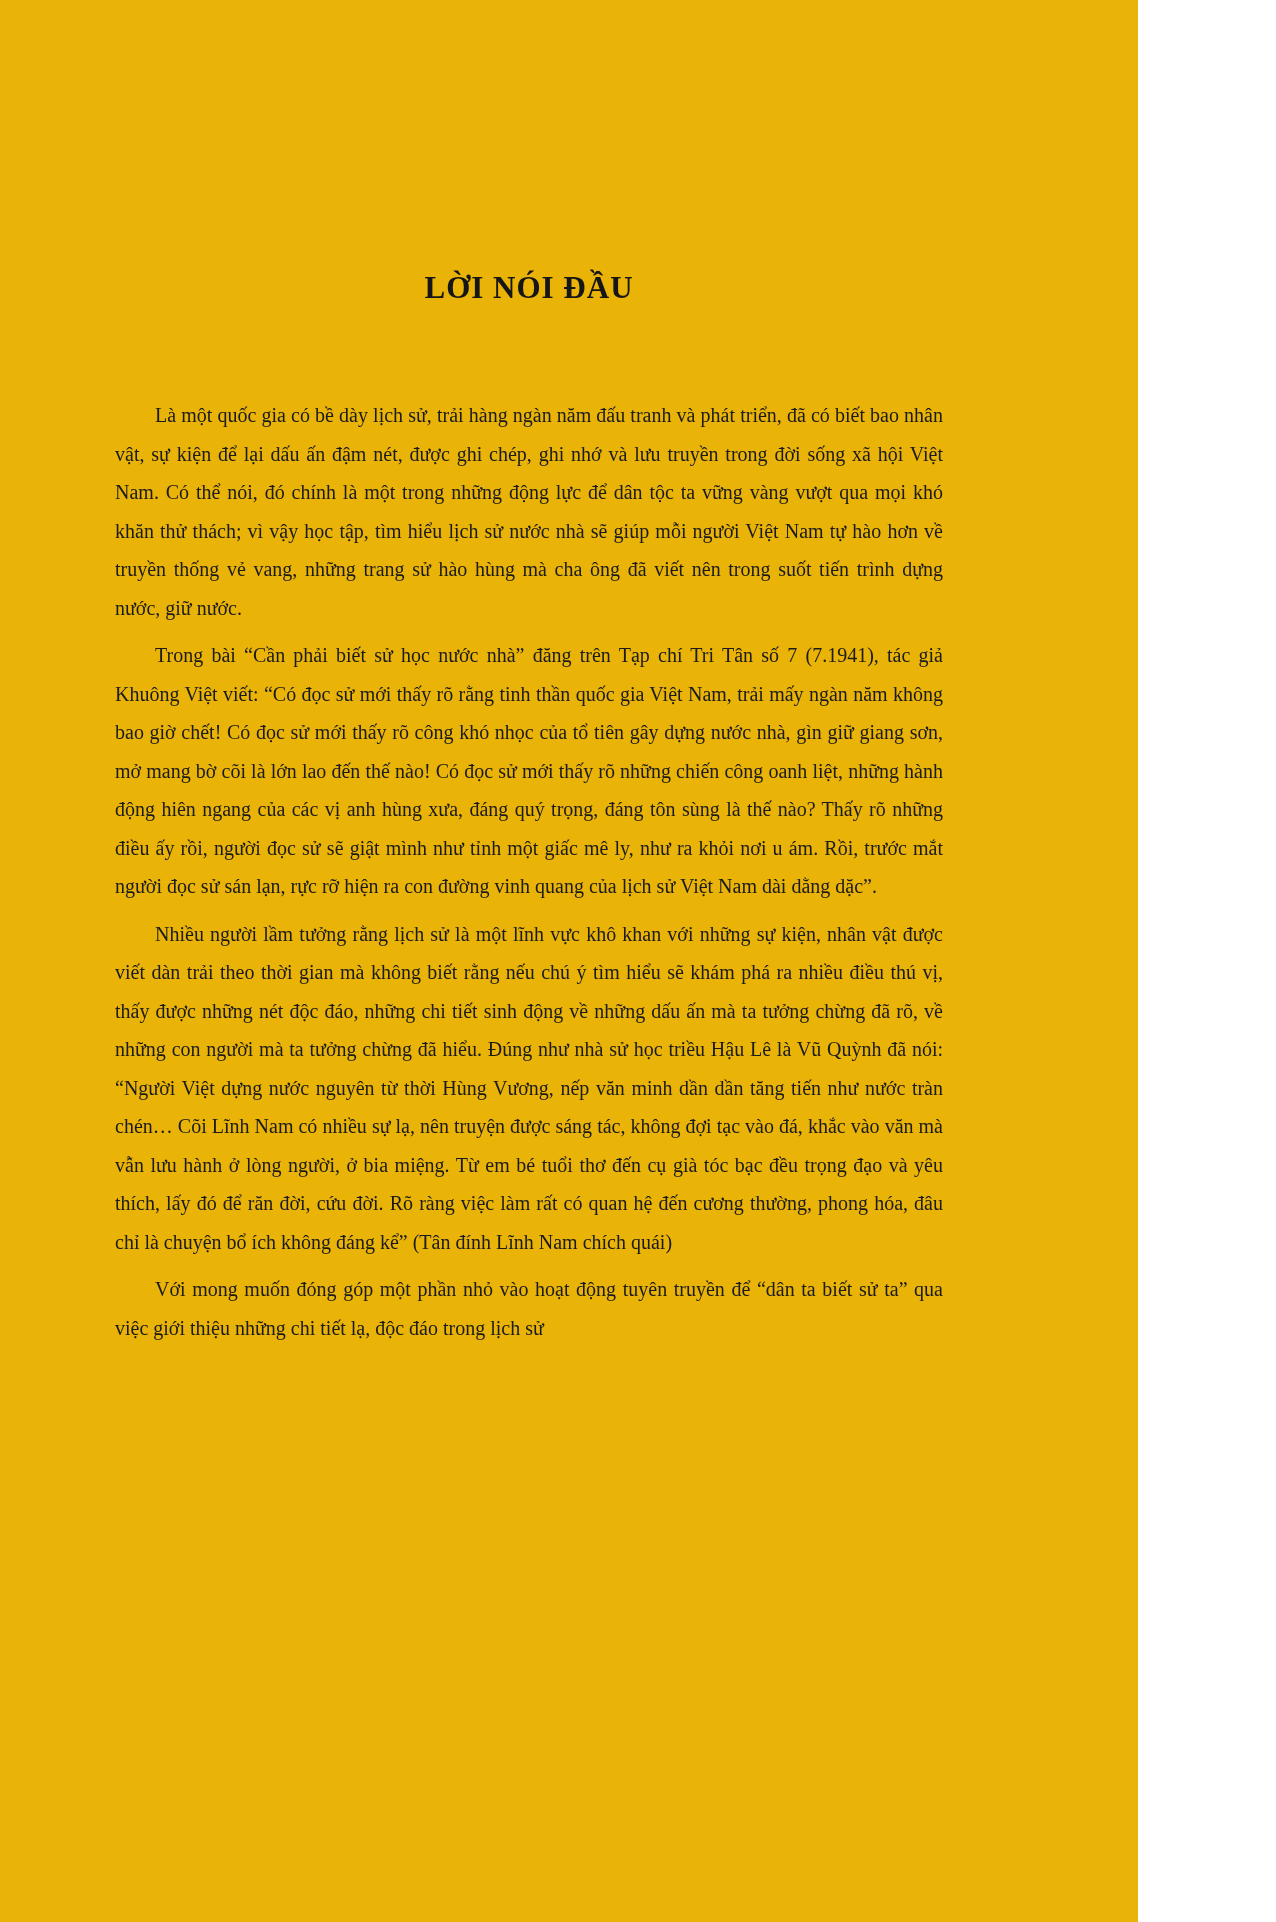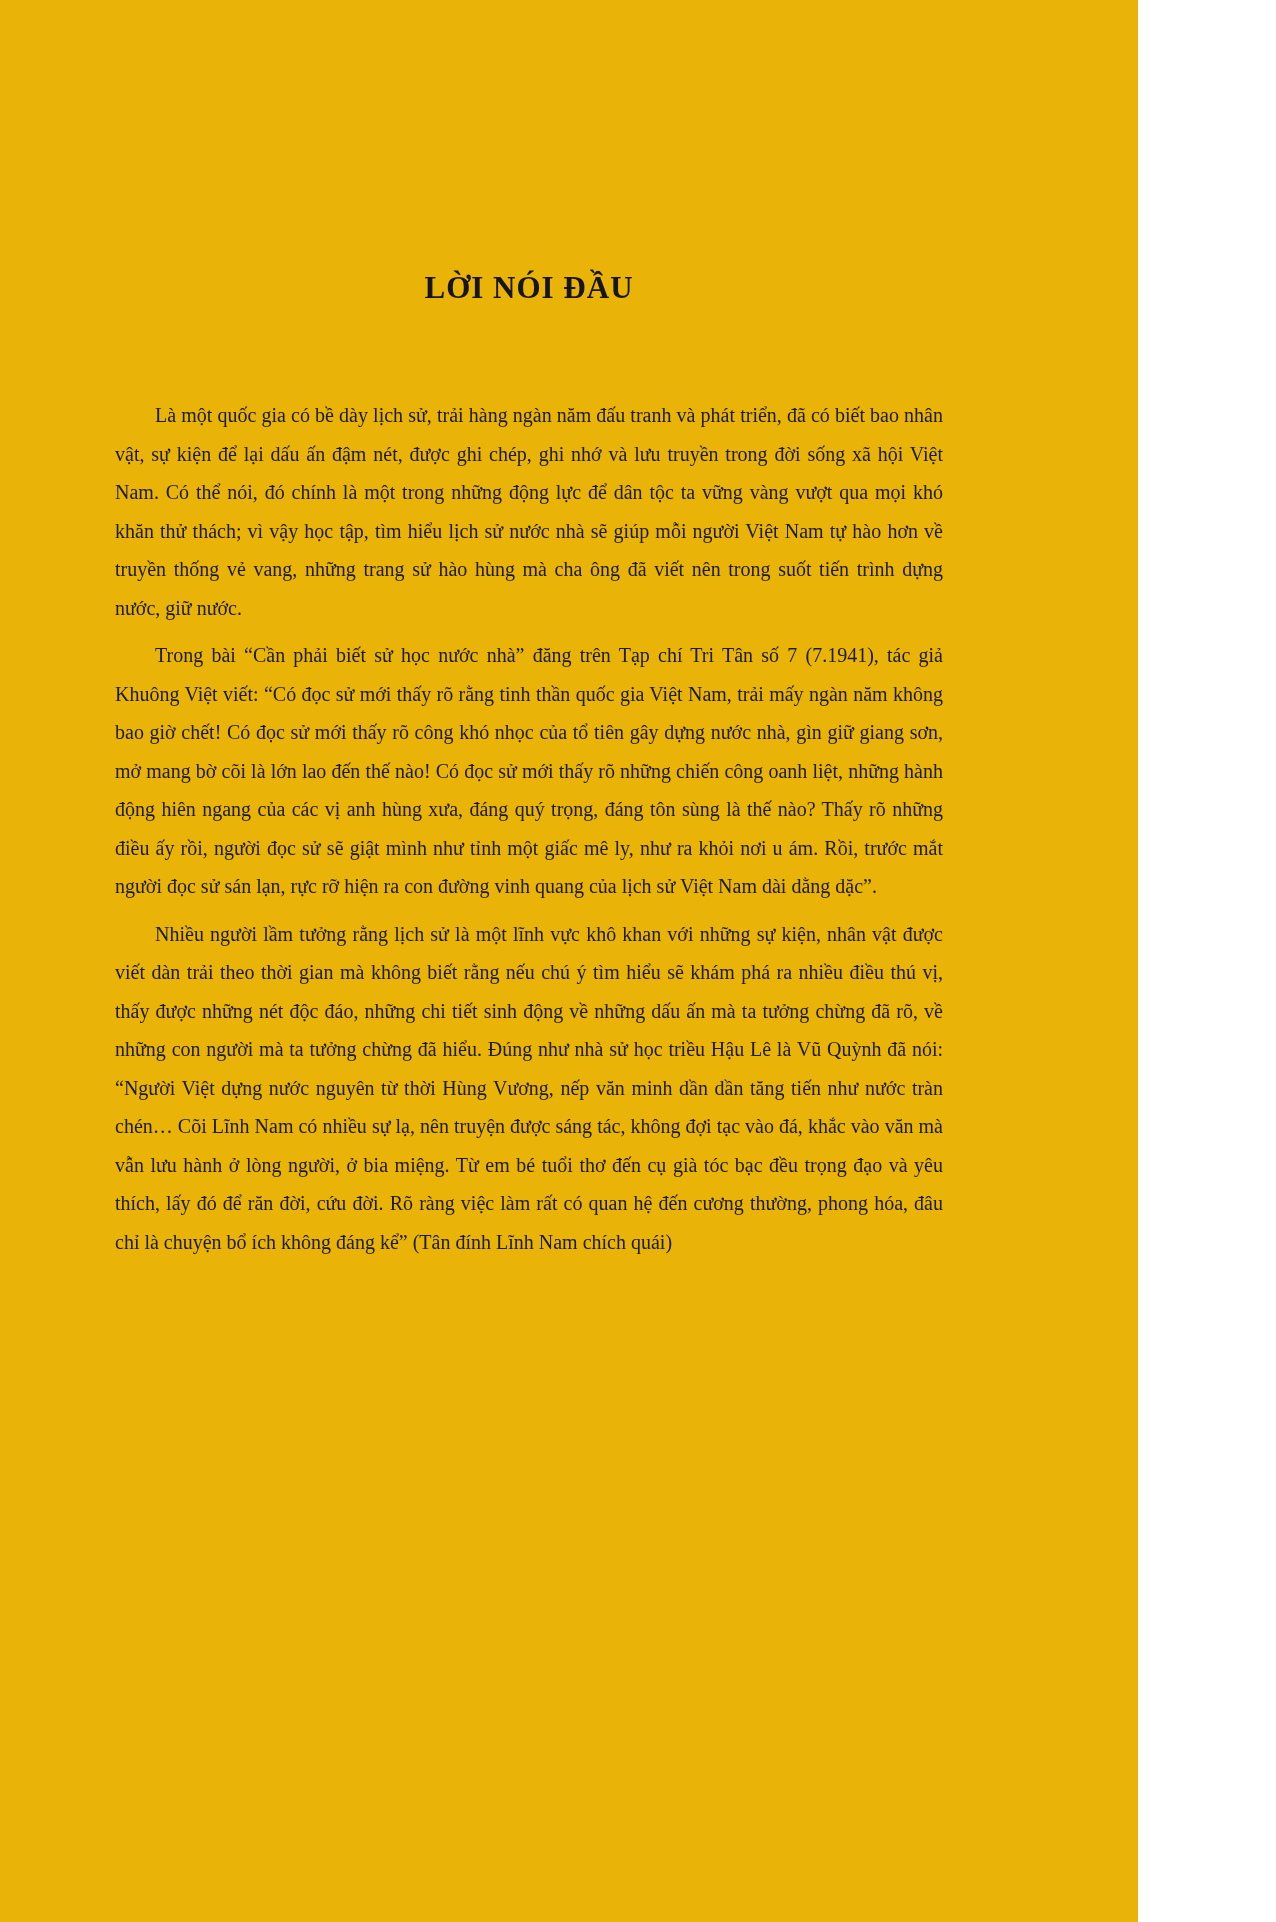--- a/index.html
+++ b/index.html
@@ -61,16 +61,17 @@
   <h1 class="title">LỜI NÓI ĐẦU</h1>
 
   <div class="content">
 
     <p class="para"><span class="seg">Là một quốc gia có bề dày lịch sử, trải hàng ngàn năm đấu tranh và phát triển, đã có biết bao nhân vật, sự kiện để lại dấu ấn đậm nét, được ghi chép, ghi nhớ và lưu truyền trong đời sống xã hội Việt Nam. Có thể nói, đó chính là một trong những động lực để dân tộc ta vững vàng vượt qua mọi khó khăn thử thách; vì vậy học tập, tìm hiểu lịch sử nước nhà sẽ giúp mỗi người Việt Nam tự hào hơn về truyền thống vẻ vang, những trang sử hào hùng mà cha ông đã viết nên trong suốt tiến trình dựng nước, giữ nước.</span></p>
 
     <p class="para"><span class="seg">Trong bài “Cần phải biết sử học nước nhà” đăng trên Tạp chí </span><span class="seg italic">Tri Tân</span><span class="seg"> số 7 (7.1941), tác giả Khuông Việt viết: “Có đọc sử mới thấy rõ rằng tinh thần quốc gia Việt Nam, trải mấy ngàn năm không bao giờ chết! Có đọc sử mới thấy rõ công khó nhọc của tổ tiên gây dựng nước nhà, gìn giữ giang sơn, mở mang bờ cõi là lớn lao đến thế nào! Có đọc sử mới thấy rõ những chiến công oanh liệt, những hành động hiên ngang của các vị anh hùng xưa, đáng quý trọng, đáng tôn sùng là thế nào? Thấy rõ những điều ấy rồi, người đọc sử sẽ giật mình như tỉnh một giấc mê ly, như ra khỏi nơi u ám. Rồi, trước mắt người đọc sử sán lạn, rực rỡ hiện ra con đường vinh quang của lịch sử Việt Nam dài dằng dặc”.</span></p>
 
     <p class="para"><span class="seg">Nhiều người lầm tưởng rằng lịch sử là một lĩnh vực khô khan với những sự kiện, nhân vật được viết dàn trải theo thời gian mà không biết rằng nếu chú ý tìm hiểu sẽ khám phá ra nhiều điều thú vị, thấy được những nét độc đáo, những chi tiết sinh động về những dấu ấn mà ta tưởng chừng đã rõ, về những con người mà ta tưởng chừng đã hiểu. Đúng như nhà sử học triều Hậu Lê là Vũ Quỳnh đã nói: “Người Việt dựng nước nguyên từ thời Hùng Vương, nếp văn minh dần dần tăng tiến như nước tràn chén… Cõi Lĩnh Nam có nhiều sự lạ, nên truyện được sáng tác, không đợi tạc vào đá, khắc vào văn mà vẫn lưu hành ở lòng người, ở bia miệng. Từ em bé tuổi thơ đến cụ già tóc bạc đều trọng đạo và yêu thích, lấy đó để răn đời, cứu đời. Rõ ràng việc làm rất có quan hệ đến cương thường, phong hóa, đâu chỉ là chuyện bổ ích không đáng kể” (</span><span class="seg italic">Tân đính Lĩnh Nam chích quái</span><span class="seg">)</span></p>
 
+    <p class="para"><span class="seg">Với mong muốn đóng góp một phần nhỏ vào hoạt động tuyên truyền để “dân ta biết sử ta” qua việc giới thiệu những chi tiết lạ, độc đáo trong lịch sử</span></p>
 
   </div>
 
 </div>
 
 </body></html>

